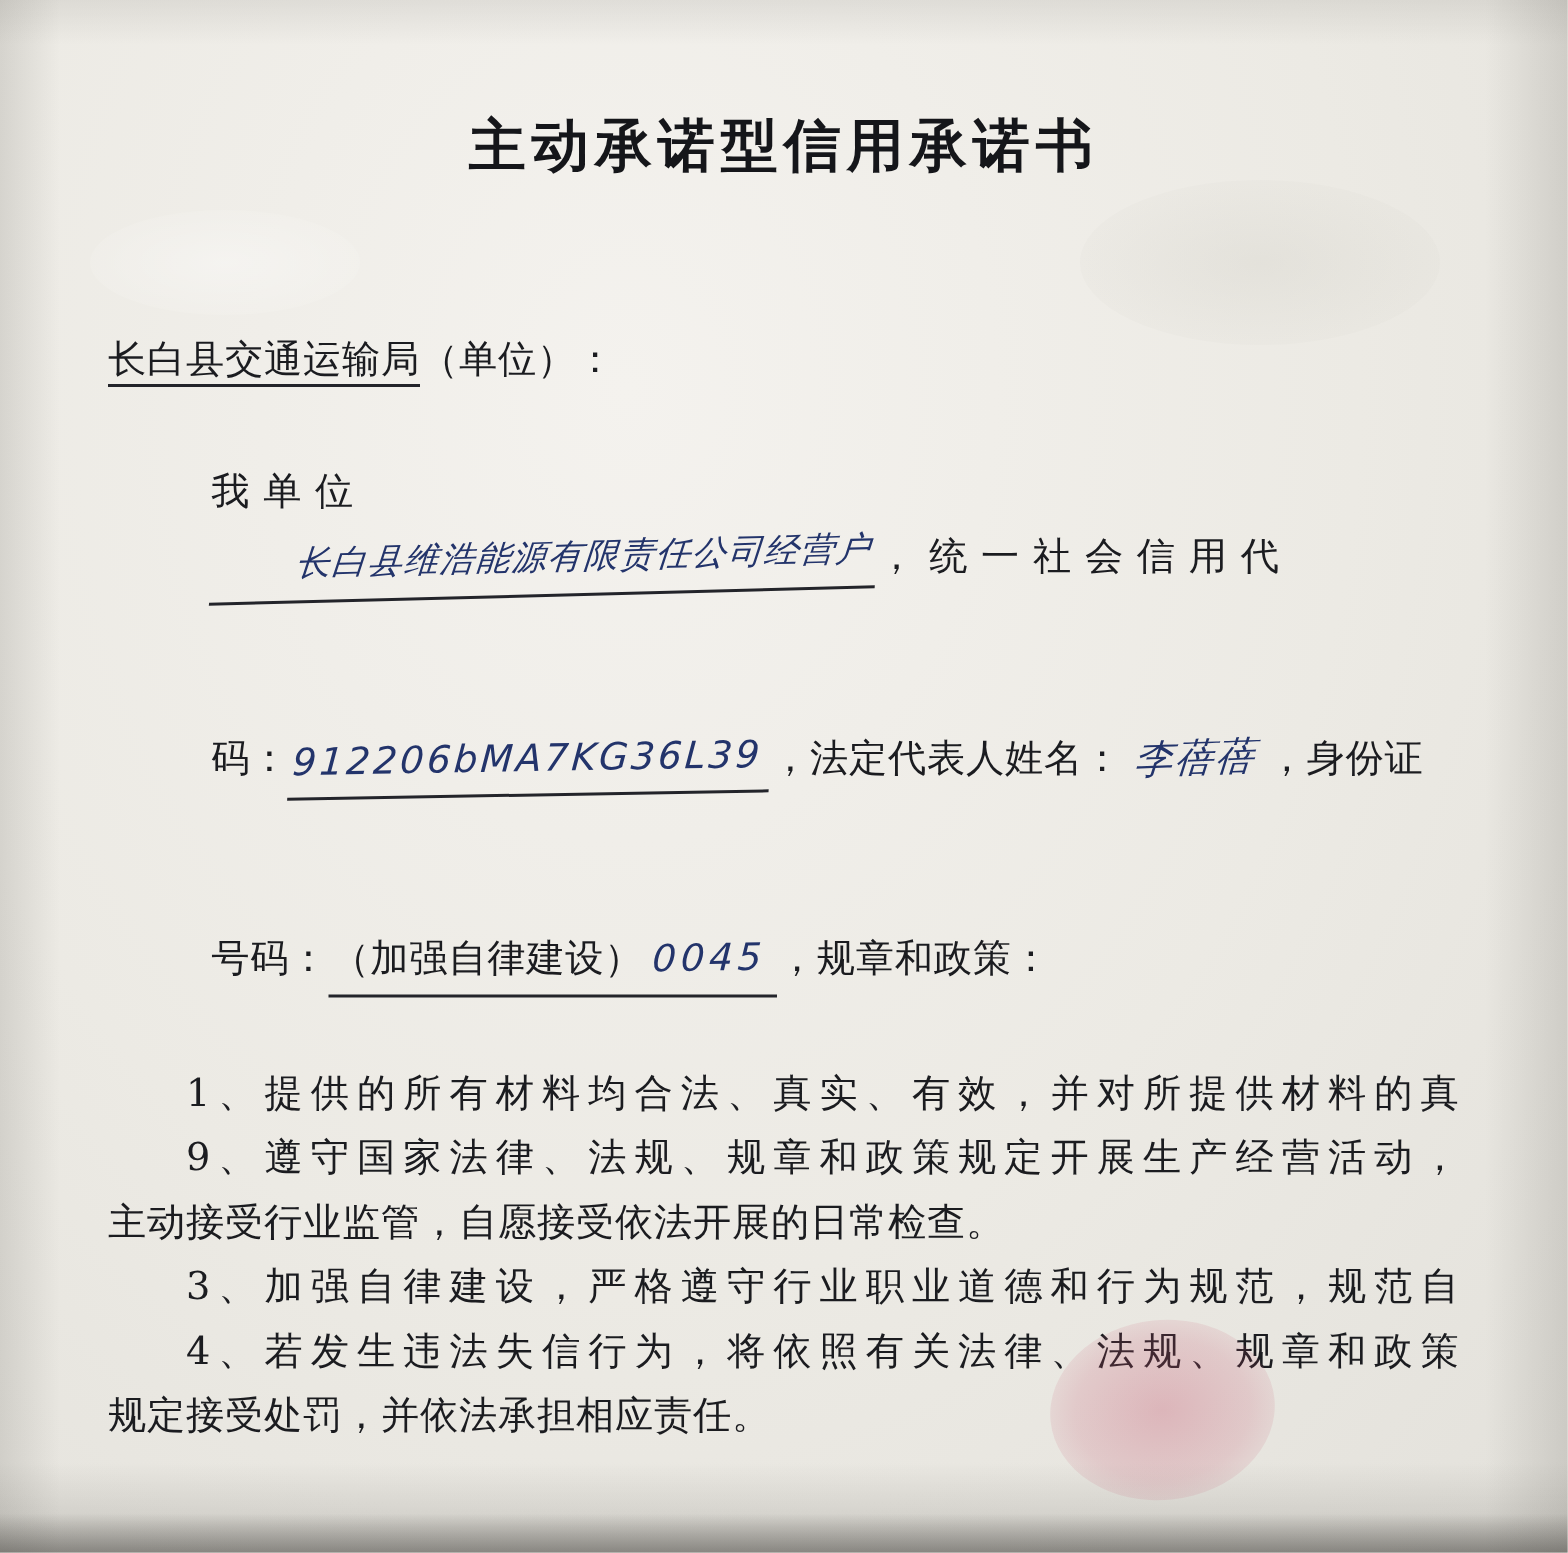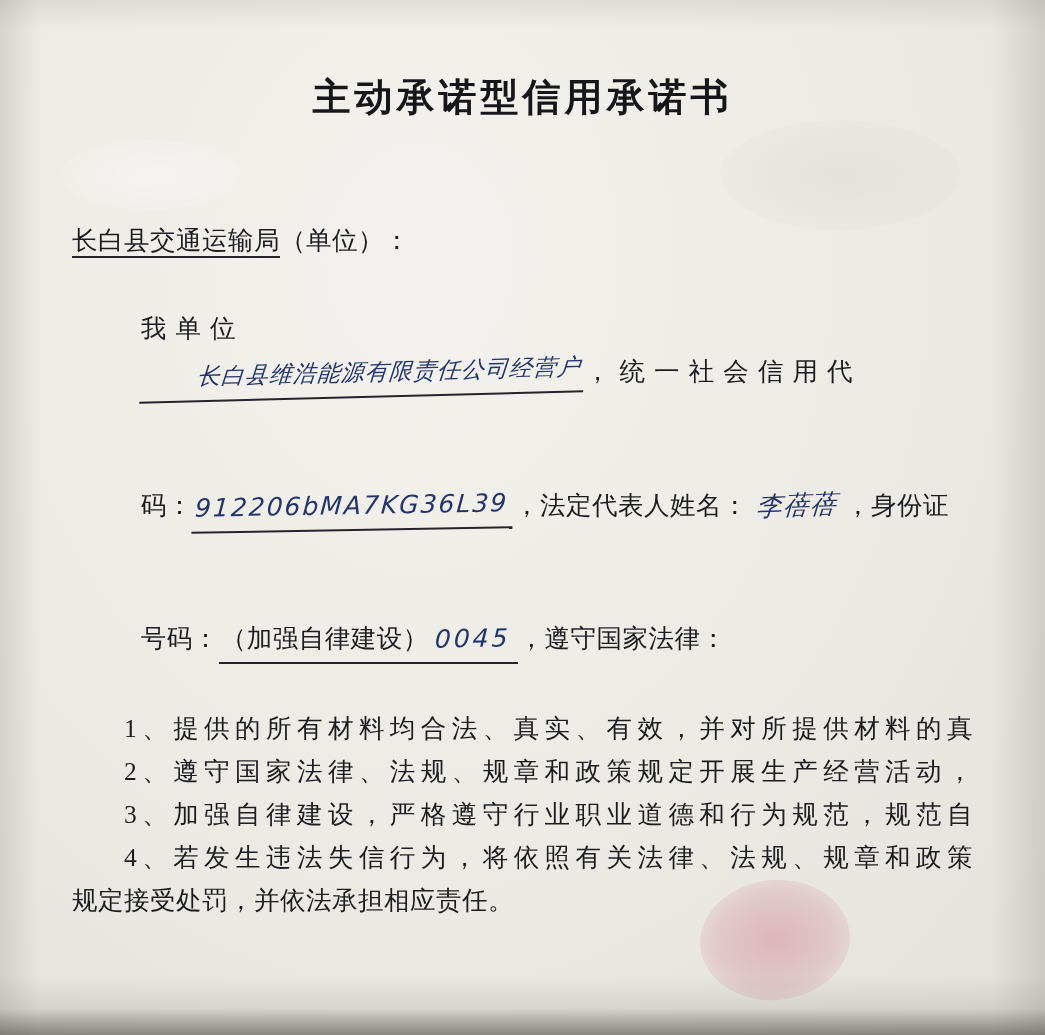--- a/index.html
+++ b/index.html
@@ -85,21 +85,20 @@
   }
   .underline-name {
     border-bottom: 2px solid #23242a;
     padding-bottom: 1px;
   }
 
   .justify-spread {
     display: block;
     text-align: justify;
     text-align-last: justify;
-    font-family: Liberation Serif, serif;
   }
 
   
   .hand {
     font-family: "DejaVu Sans", "Liberation Sans", sans-serif;
     color: #1d2a5c;
     font-style: italic;
     letter-spacing: 1px;
     transform: rotate(-1.2deg);
     display: inline-block;
@@ -178,26 +177,27 @@
       <div class="line indent2">
         <span>我 单 位</span>
         <span class="hand hand-blue hand-unit">长白县维浩能源有限责任公司经营户</span><span>， 统 一 社 会 信 用 代</span>
       </div>
 
       <div class="line">
         <span>码：</span><span class="hand hand-blue hand-code">912206bMA7KG36L39</span><span>，法定代表人姓名：</span><span class="hand hand-blue hand-name">李蓓蓓</span><span>，身份证</span>
       </div>
 
       <div class="line">
-        <span>号码：</span><span class="id-blank"><span>（加强自律建设）</span><span class="hand hand-blue hand-digits">0045</span></span><span>，遵守国家法律：</span>
+        <span>号码：</span><span class="id-blank"><span>（加强自律建设）</span><span class="hand hand-blue hand-digits">0045</span></span><span>，规章和政策：</span>
       </div>
 
       <div class="line indent2 justify-spread">1、提供的所有材料均合法、真实、有效，并对所提供材料的真</div>
 
-      <div class="line indent2 justify-spread">2、遵守国家法律、法规、规章和政策规定开展生产经营活动，</div>
+      <div class="line indent2 justify-spread">9、遵守国家法律、法规、规章和政策规定开展生产经营活动，</div>
+      <div class="line">主动接受行业监管，自愿接受依法开展的日常检查。</div>
 
       <div class="line indent2 justify-spread">3、加强自律建设，严格遵守行业职业道德和行为规范，规范自</div>
 
       <div class="line indent2 justify-spread">4、若发生违法失信行为，将依照有关法律、法规、规章和政策</div>
       <div class="line">规定接受处罚，并依法承担相应责任。</div>
 
     </div>
 
   </div>
 

